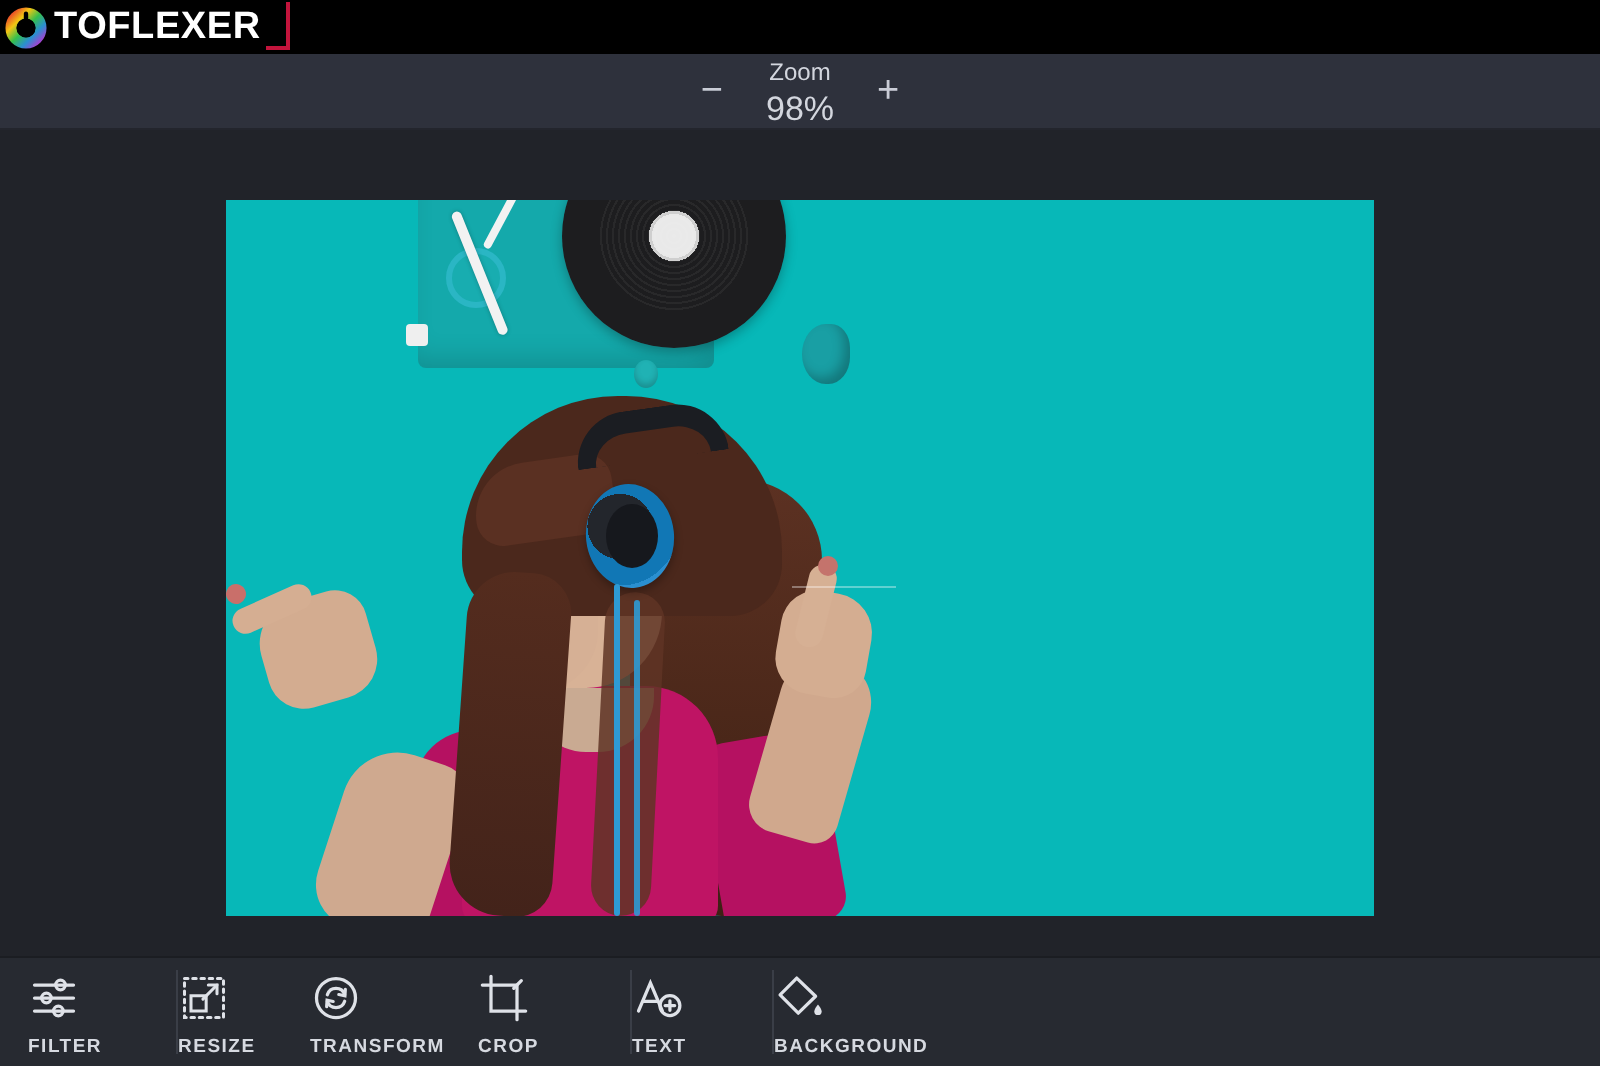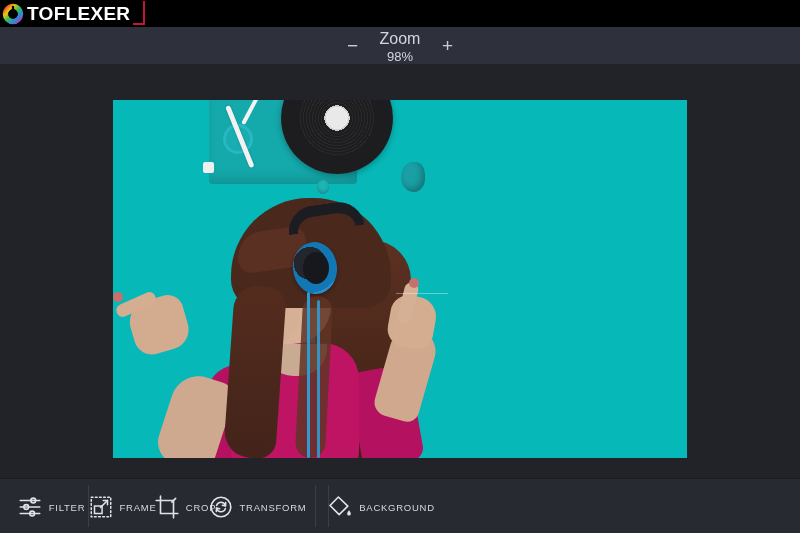--- a/index.html
+++ b/index.html
@@ -39,22 +39,22 @@
   .zoom-group {
     position: absolute; left: 50%; top: 0; transform: translateX(-50%);
     height: 38px; display: flex; align-items: center; gap: 18px;
   }
   .zoom-btn {
     color: #c9ccd6; font-size: 19px; line-height: 1;
     width: 18px; text-align: center; cursor: pointer; user-select: none;
     padding-bottom: 2px;
   }
   .zoom-read { text-align: center; line-height: 1.25; padding-top: 2px; }
-  .zoom-label { color: #d3d6de; font-size: 16px; display: block; }
-  .zoom-value { color: #d3d6de; font-size: 13px; display: block; }
+  .zoom-label { color: #d3d6de; font-size: 12px; display: block; }
+  .zoom-value { color: #d3d6de; font-size: 17px; display: block; }
 
   
   .workarea {
     position: absolute; left: 0; top: 65px; width: 800px; height: 413px;
     background: #212329;
   }
   .canvas {
     position: absolute; left: 113px; top: 35px;
     width: 574px; height: 358px;
     background: #07b8b8;
@@ -259,23 +259,24 @@
   .toolbar {
     position: absolute; left: 0; top: 478px; width: 800px; height: 55px;
     background: #272a31;
     border-top: 1px solid #1b1d22;
     display: flex; align-items: stretch;
   }
   .tool-group { display: flex; align-items: stretch; }
   .divider { width: 1px; background: #3a3e47; margin: 6px 0; }
   .spacer { flex: 0 0 auto; }
   .tool {
-    display: flex; flex-direction: row; align-items: center; justify-content: center;
+    display: flex; flex-direction: column; justify-content: center;
     gap: 6px; cursor: pointer; user-select: none;
     padding: 4px 0 2px 0;
+    font-weight: bold;
   }
   .tool .ticon { display: block; height: 26px; }
   .tool .tlabel {
     color: #d6d9e0; font-size: 9.5px; letter-spacing: 0.75px;
     font-family: "Liberation Sans", sans-serif; white-space: nowrap;
   }
   .tool svg { stroke: #dfe2e8; fill: none; }
 </style>
 </head>
 <body>
@@ -391,49 +392,60 @@
     <div class="tool-group">
       <div class="tool" style="width:66px">
         <span class="ticon">
           <svg width="26" height="26" viewBox="0 0 24 24" stroke-width="1.4" stroke-linecap="round">
             <rect x="3" y="3" width="18" height="18" stroke-dasharray="1.6 2.2"></rect>
             <path d="M6 18 L6 11 L13 11 L13 18 Z" stroke-dasharray="0"></path>
             <path d="M11.5 12.5 L18 6" stroke-dasharray="0"></path>
             <path d="M14 6 L18 6 L18 10" stroke-dasharray="0"></path>
           </svg>
         </span>
-        <span class="tlabel">FRAME</span>
-      </div>
-      <div class="tool" style="width:60px">
-        <span class="ticon">
-          <svg width="26" height="26" viewBox="0 0 24 24" stroke-width="1.5" stroke-linecap="round">
-            <path d="M6 2 L6 18 L22 18"></path>
-            <path d="M2 6 L18 6 L18 22"></path>
-            <path d="M16.5 7.5 L20 4"></path>
-          </svg>
-        </span>
-        <span class="tlabel">CROP</span>
+        <span class="tlabel">RESIZE</span>
       </div>
       <div class="tool" style="width:84px">
         <span class="ticon">
           <svg width="26" height="26" viewBox="0 0 24 24" stroke-width="1.5" stroke-linecap="round">
             <circle cx="12" cy="12" r="9"></circle>
             <path d="M8 10.5 A4.2 4.2 0 0 1 16 10.5"></path>
             <path d="M16 13.5 A4.2 4.2 0 0 1 8 13.5"></path>
             <path d="M16.3 8 L16.1 11 L13.3 10.4"></path>
             <path d="M7.7 16 L7.9 13 L10.7 13.6"></path>
           </svg>
         </span>
         <span class="tlabel">TRANSFORM</span>
       </div>
+      <div class="tool" style="width:60px">
+        <span class="ticon">
+          <svg width="26" height="26" viewBox="0 0 24 24" stroke-width="1.5" stroke-linecap="round">
+            <path d="M6 2 L6 18 L22 18"></path>
+            <path d="M2 6 L18 6 L18 22"></path>
+            <path d="M16.5 7.5 L20 4"></path>
+          </svg>
+        </span>
+        <span class="tlabel">CROP</span>
+      </div>
     </div>
 
     <div class="divider" style="margin-left:16px"></div>
 
     <div class="tool-group">
+      <div class="tool" style="width:58px">
+        <span class="ticon">
+          <svg width="26" height="26" viewBox="0 0 24 24" stroke-width="1.5" stroke-linecap="round">
+            <path d="M3 18 L8.5 5 L14 18"></path>
+            <path d="M5.2 13.5 L11.8 13.5"></path>
+            <circle cx="17.5" cy="15.5" r="4.6"></circle>
+            <path d="M17.5 13.3 L17.5 17.7 M15.3 15.5 L19.7 15.5"></path>
+          </svg>
+        </span>
+        <span class="tlabel">TEXT</span>
+      </div>
     </div>
 
     <div class="divider" style="margin-left:12px"></div>
 
     <div class="tool-group">
       <div class="tool" style="width:104px">
         <span class="ticon">
           <svg width="26" height="26" viewBox="0 0 24 24" stroke-width="1.5" stroke-linejoin="round">
             <path d="M10.5 2.8 L19.2 11.2 L11.2 19 L2.8 10.6 Z"></path>
             <path d="M20.3 15 C20.3 15 22 17 22 18.2 A1.7 1.7 0 0 1 18.6 18.2 C18.6 17 20.3 15 20.3 15 Z" fill="#dfe2e8" stroke="none"></path>

